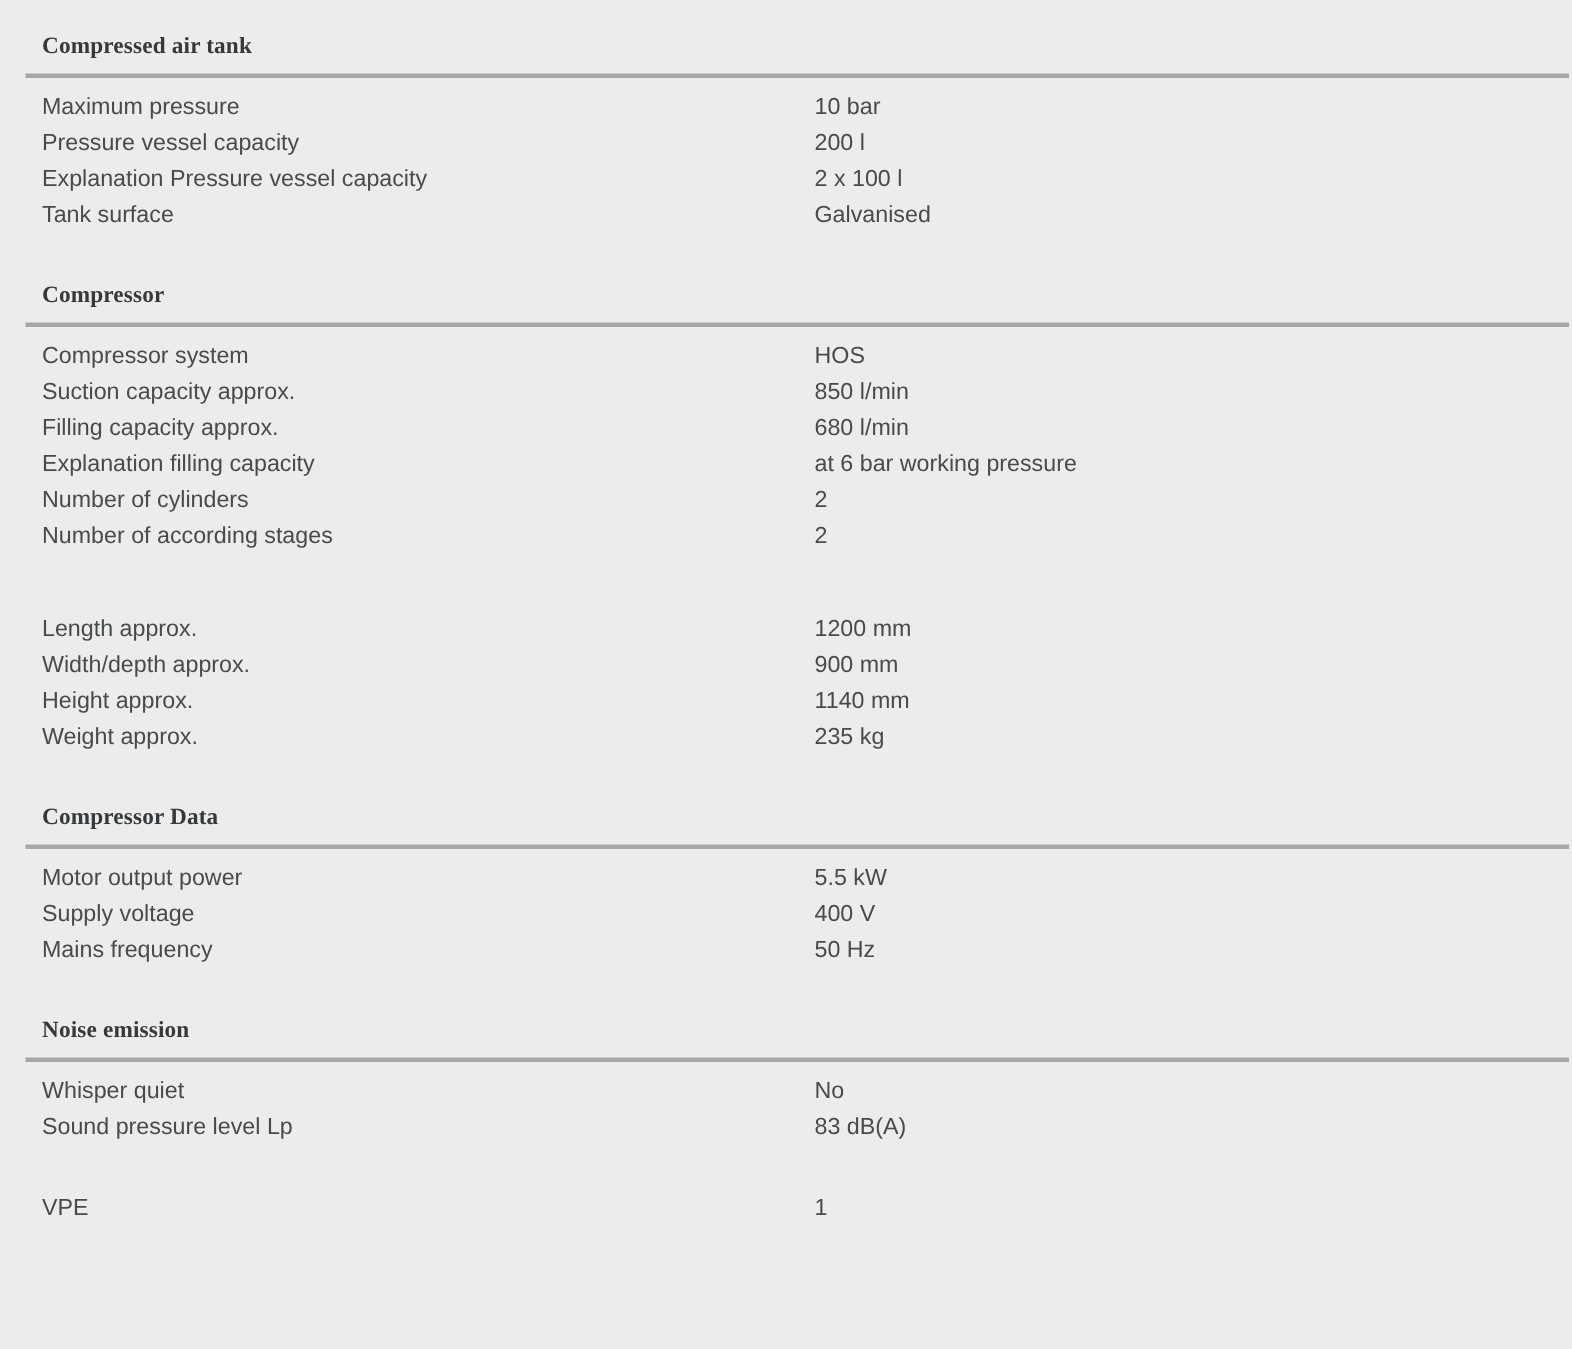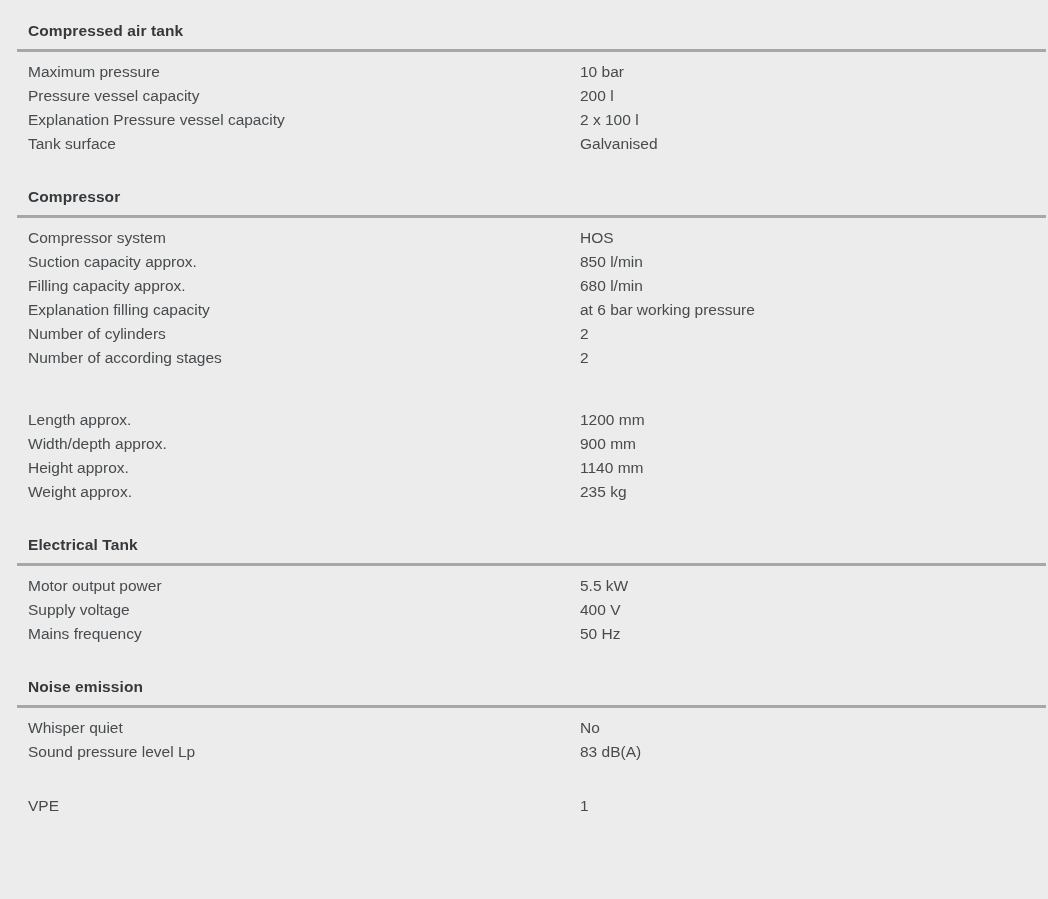--- a/index.html
+++ b/index.html
@@ -22,37 +22,37 @@
   }
   .section + .section {
     margin-top: 30px;
   }
   .section.no-header {
     margin-top: 22px;
   }
   .section-header {
     border-bottom: 3px solid #a7a7a7;
     padding: 0 0 7px 11px;
+    font-family: Liberation Serif, serif;
   }
   .section-title {
     font-size: 15.5px;
     font-weight: bold;
     line-height: 22px;
     color: #35393c;
     letter-spacing: 0.1px;
   }
   .rows {
     padding: 8px 0 0 11px;
   }
   .row {
     display: flex;
     align-items: flex-start;
     font-size: 15.5px;
     line-height: 24px;
-    gap: 37px;
   }
   .row-label {
     flex: 0 0 515px;
     box-sizing: border-box;
     padding-right: 24px;
   }
   .row-value {
     flex: 1 1 auto;
     max-width: 503px;
   }
@@ -144,21 +144,21 @@
 
   <div class="row">
     <div class="row-label">Weight approx.</div>
     <div class="row-value">235 kg</div>
   </div>
 </div>
   </div>
 
   <div class="section">
     <div class="section-header">
-      <div class="section-title">Electrical Tank</div>
+      <div class="section-title">Compressor Data</div>
     </div>
     <div class="rows">
   <div class="row">
     <div class="row-label">Motor output power</div>
     <div class="row-value">5.5 kW</div>
   </div>
 
   <div class="row">
     <div class="row-label">Supply voltage</div>
     <div class="row-value">400 V</div>

